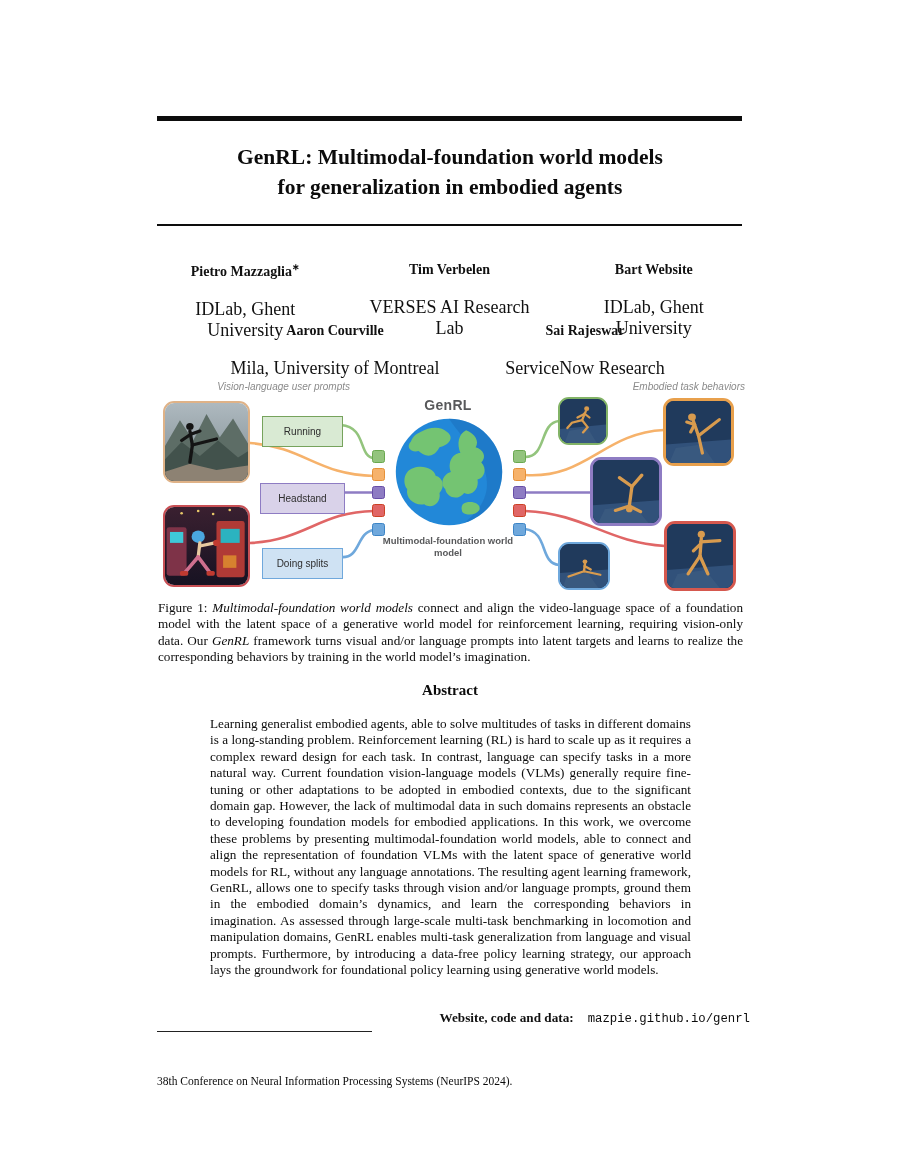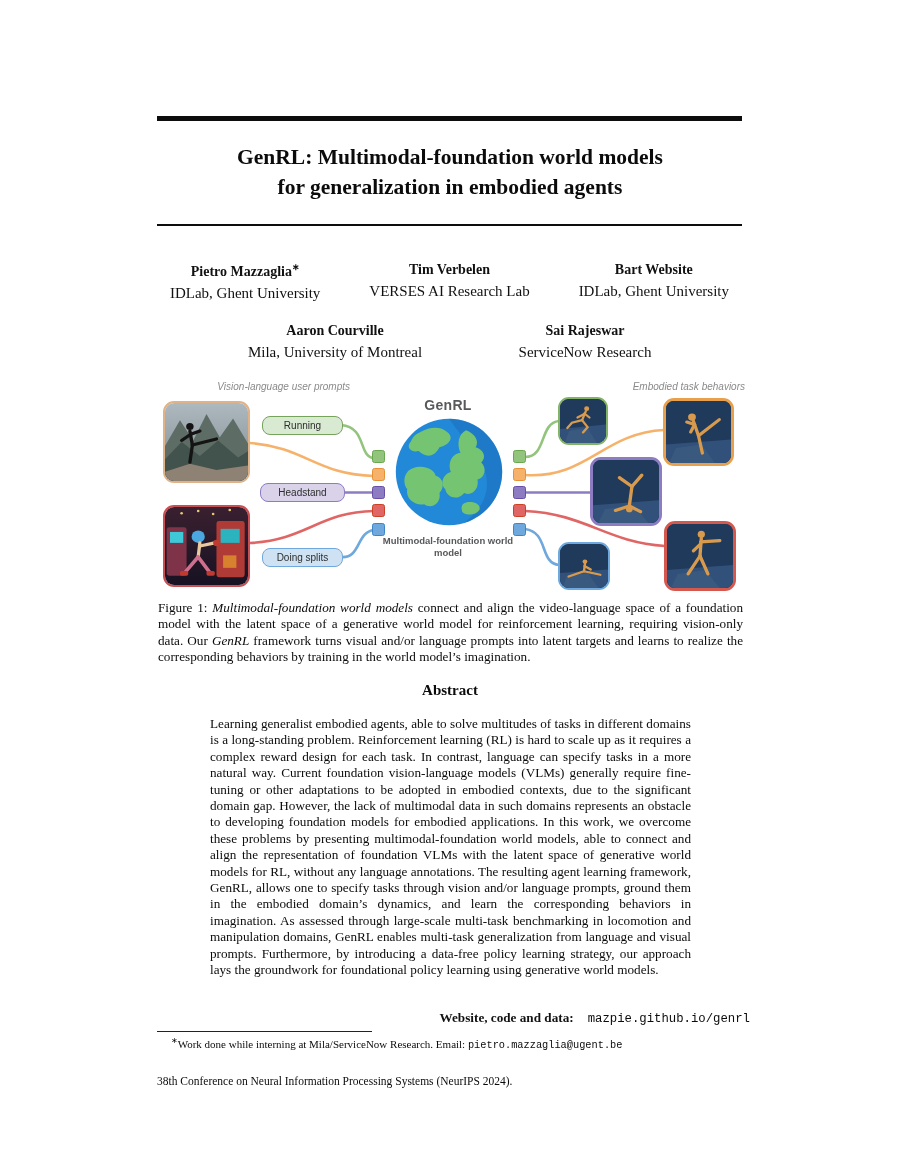--- a/index.html
+++ b/index.html
@@ -11,36 +11,36 @@
   .rule-thick { position:absolute; left:157px; top:116px; width:585px; height:5px; background:#0d0d0d; }
   .rule-thin  { position:absolute; left:157px; top:224px; width:585px; height:2px; background:#0d0d0d; }
   .paper-title {
     position:absolute; left:150px; top:142px; width:600px; text-align:center;
     font-size:21.5px; font-weight:bold; line-height:30px; color:#0b0b0b;
   }
   .authors-row1 { position:absolute; left:157px; top:262px; width:585px; display:flex;gap:28px; }
   .authors-row1 .author-block { flex:1; text-align:center; }
   .author-block .author-name { font-size:14px; font-weight:bold; }
   .author-block .author-name sup { font-size:9px; }
-  .author-block .author-affil { font-size:15px; margin-top:5px; }
+  .author-block .author-affil { font-size:18px; margin-top:19px; }
   .author-block-r2a { position:absolute; left:225px; top:323px; width:220px; text-align:center; }
   .author-block-r2b { position:absolute; left:475px; top:323px; width:220px; text-align:center; }
 
   
   .figure1 { position:absolute; left:155px; top:383px; width:590px; height:212px; font-family:"Liberation Sans", sans-serif; }
   .fig-label { position:absolute; top:-2px; font-size:10px; font-style:italic; color:#8a8a8a; text-align:right; }
   .fig-label.left  { left:55px;  width:140px; }
   .fig-label.right { left:420px; width:170px; }
   .conn-svg { position:absolute; left:0; top:0; width:590px; height:212px; }
   .photo { position:absolute; left:8px; width:87px; height:82px; border-radius:11px; overflow:hidden; }
   .photo svg { display:block; width:100%; height:100%; }
   .photo.karate { top:18px; border:2px solid #dfb287; }
   .photo.arcade { top:122px; border:2.5px solid #c84f54; }
   .prompt-pill {
-    position:absolute; height:19px; border-radius:8px; font-size:10px; color:#2d2d2d;
+    position:absolute; height:31px; border-radius:0; font-size:10px; color:#2d2d2d;
     display:flex; align-items:center; justify-content:center;
   }
   .pill-running   { left:107px; top:33px;  width:81px; background:#d9ead3; border:1.5px solid #76a35c; }
   .pill-headstand { left:105px; top:100px; width:85px; background:#d9d2e9; border:1.5px solid #8e7cc3; }
   .pill-splits    { left:107px; top:165px; width:81px; background:#cfe2f3; border:1.5px solid #6fa8dc; }
   .sq { position:absolute; width:13px; height:13px; border-radius:2.5px; }
   .sq.green  { background:#93c47d; border:1px solid #6aa84f; }
   .sq.orange { background:#f6b26b; border:1px solid #e69138; }
   .sq.purple { background:#8e7cc3; border:1px solid #674ea7; }
   .sq.red    { background:#e06666; border:1px solid #cc4125; }
@@ -301,19 +301,16 @@
   </div>
 
   <div class="abstract-head">Abstract</div>
   <div class="abstract-body">Learning generalist embodied agents, able to solve multitudes of tasks in different domains is a long-standing problem. Reinforcement learning (RL) is hard to scale up as it requires a complex reward design for each task. In contrast, language can specify tasks in a more natural way. Current foundation vision-language models (VLMs) generally require fine-tuning or other adaptations to be adopted in embodied contexts, due to the significant domain gap. However, the lack of multimodal data in such domains represents an obstacle to developing foundation models for embodied applications. In this work, we overcome these problems by presenting multimodal-foundation world models, able to connect and align the representation of foundation VLMs with the latent space of generative world models for RL, without any language annotations. The resulting agent learning framework, GenRL, allows one to specify tasks through vision and/or language prompts, ground them in the embodied domain’s dynamics, and learn the corresponding behaviors in imagination. As assessed through large-scale multi-task benchmarking in locomotion and manipulation domains, GenRL enables multi-task generalization from language and visual prompts. Furthermore, by introducing a data-free policy learning strategy, our approach lays the groundwork for foundational policy learning using generative world models.</div>
 
   <div class="website-line">
     <span class="wlabel">Website, code and data:</span><a class="wurl" href="#">mazpie.github.io/genrl</a>
   </div>
 
   <div class="footnote-rule"></div>
-  <div class="footnote">
-    <sup>∗</sup><span>Work done while interning at Mila/ServiceNow Research. Email: </span><a class="femail" href="#">pietro.mazzaglia@ugent.be</a>
-  </div>
 
   <div class="conf-line">38th Conference on Neural Information Processing Systems (NeurIPS 2024).</div>
 
 </div>
 
 </body></html>

